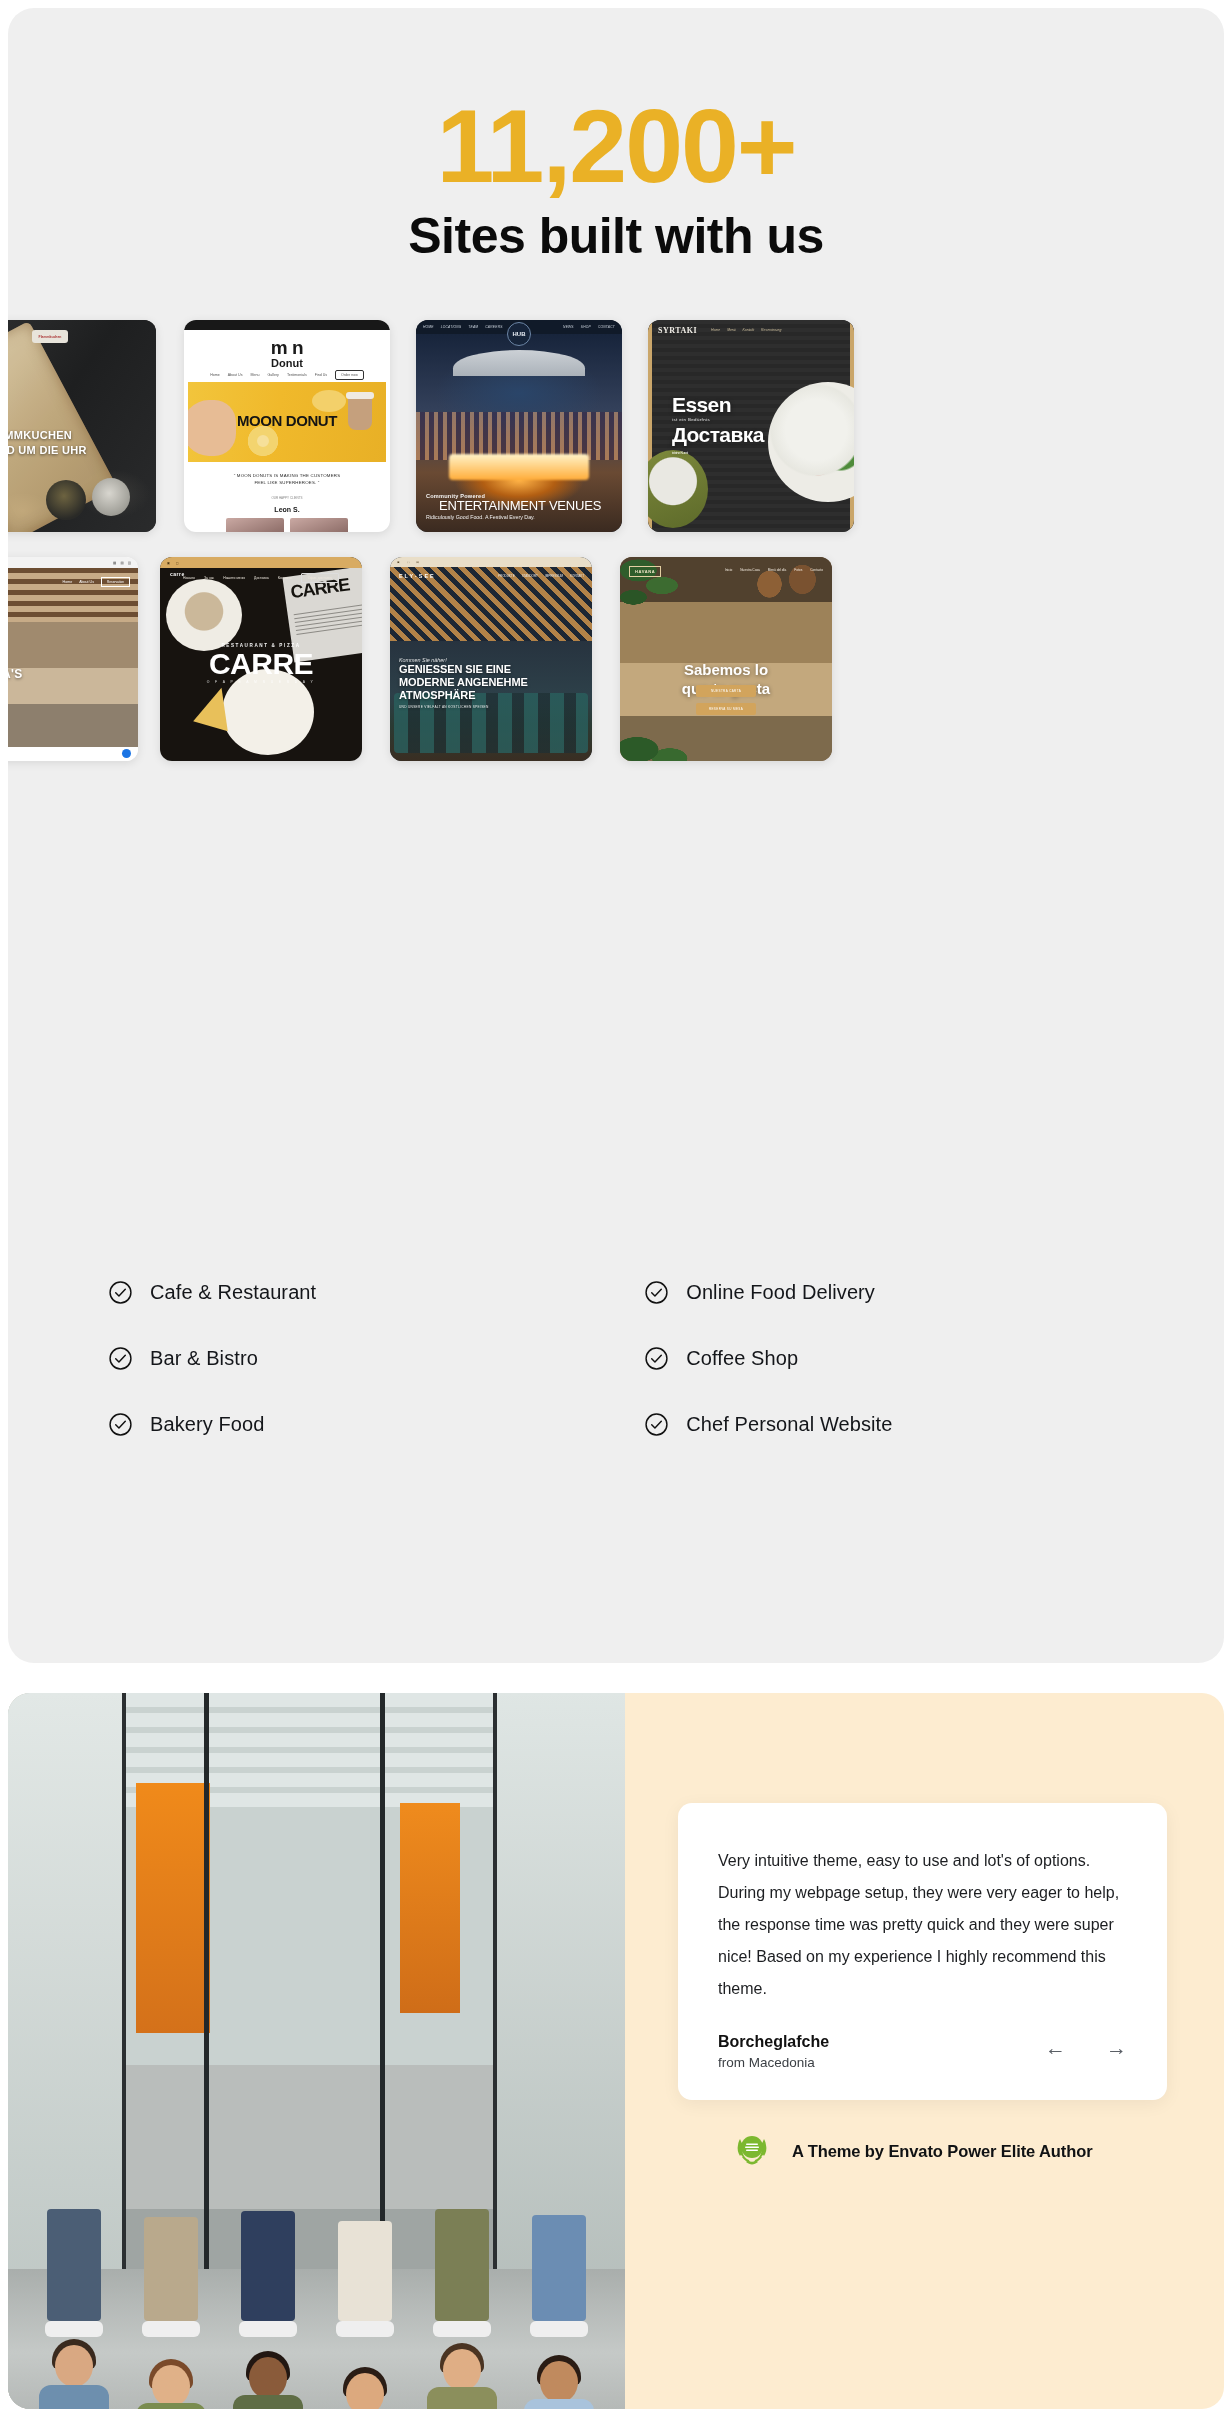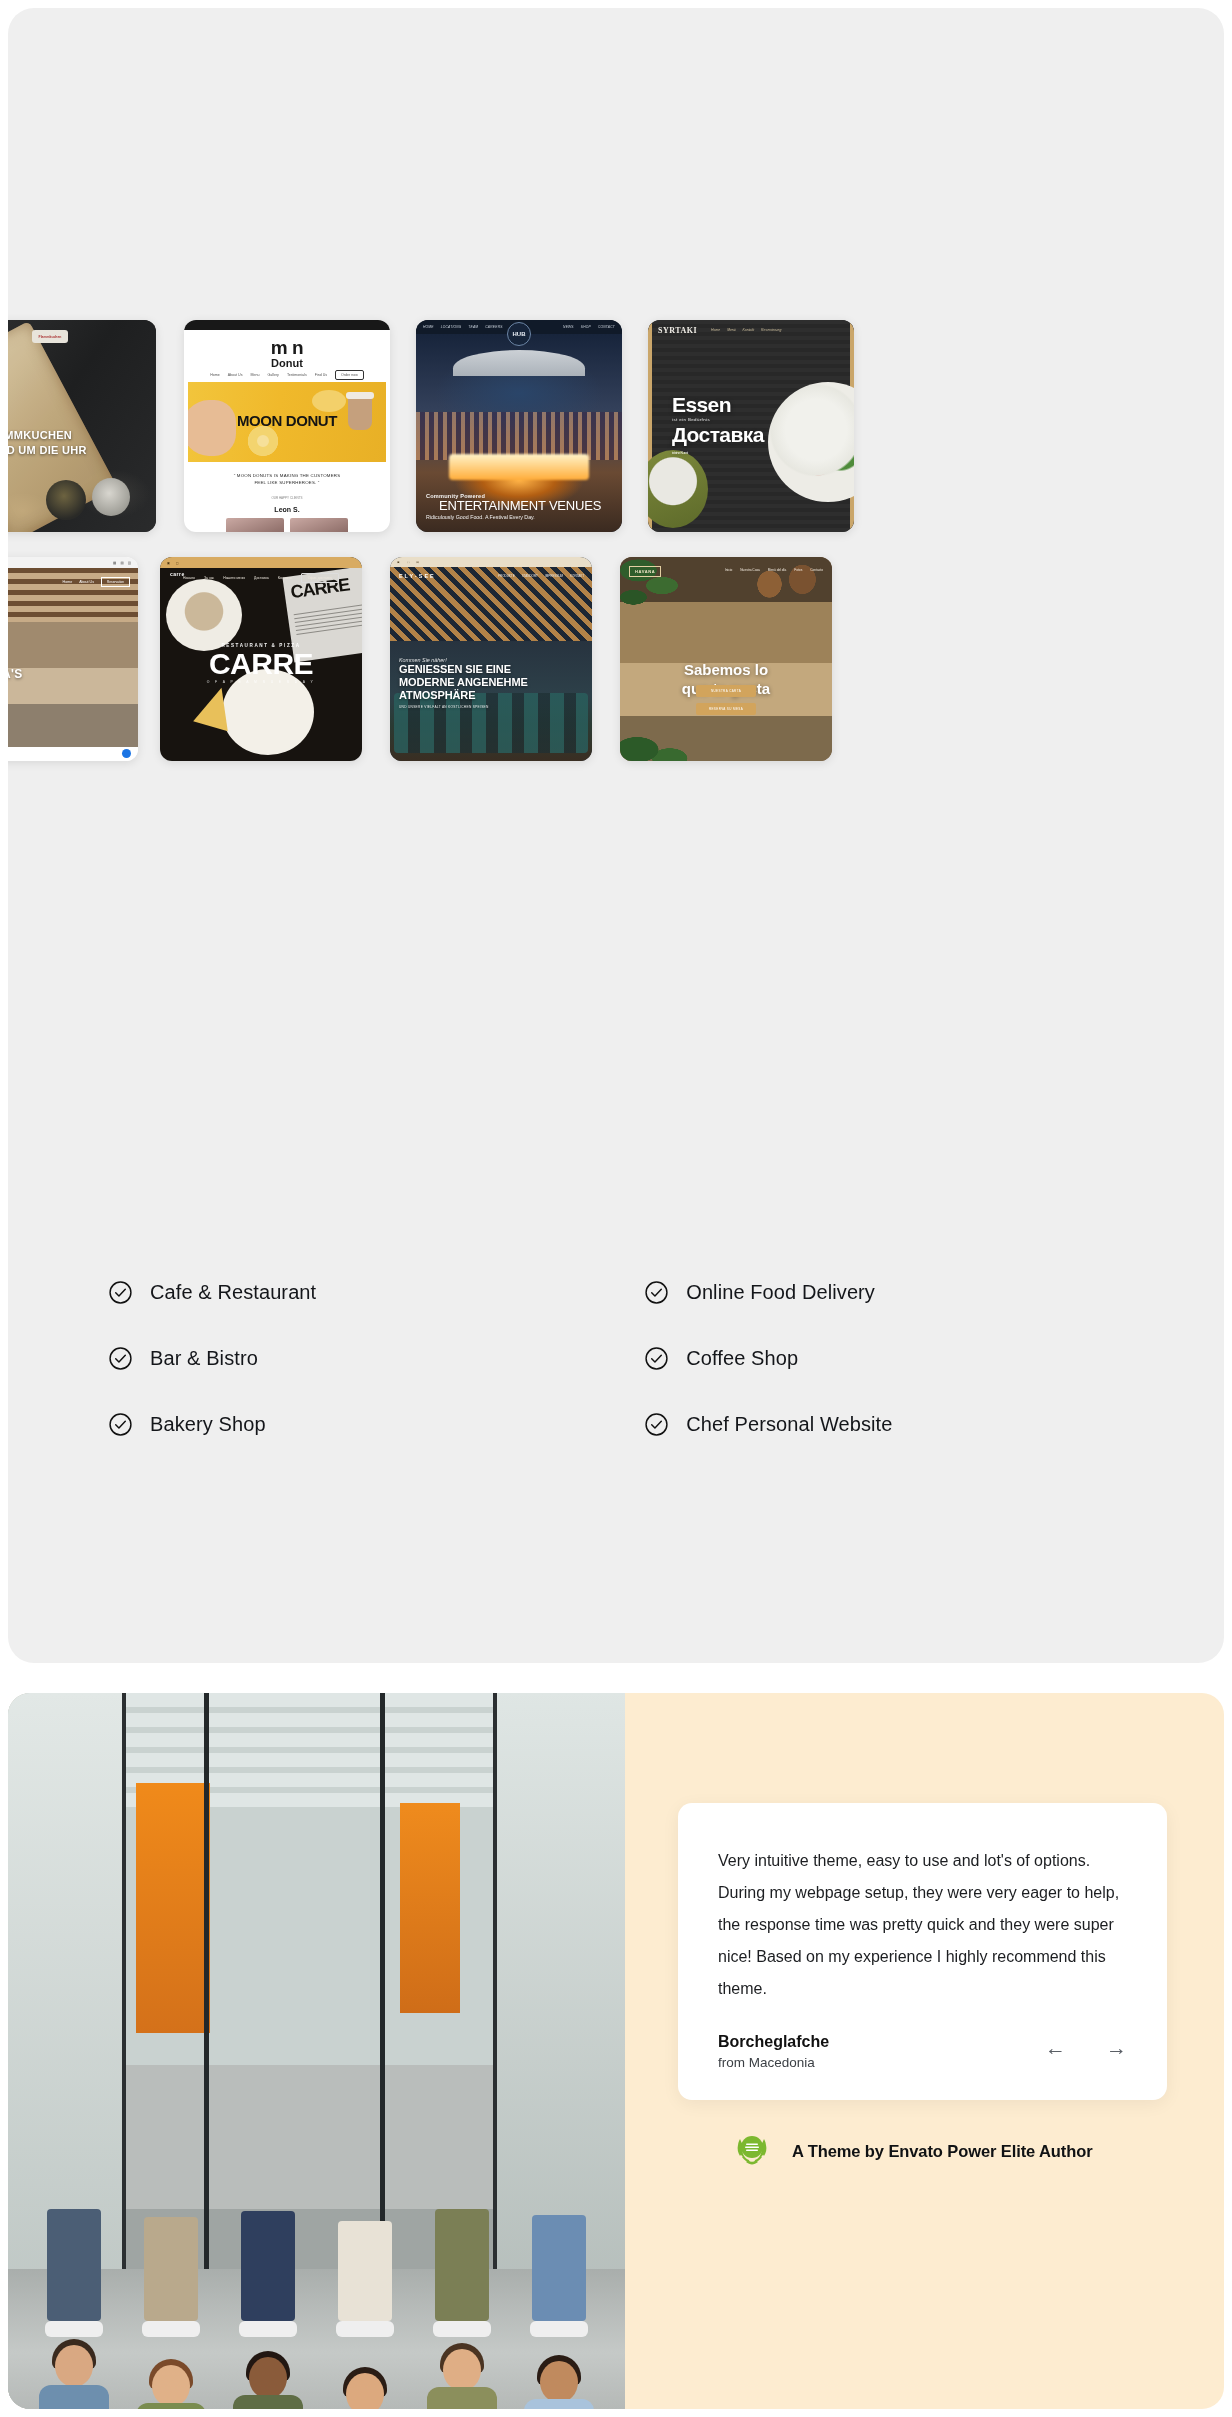--- a/index.html
+++ b/index.html
@@ -287,20 +287,24 @@
     left: 105px; top: 434px;
     display: flex; align-items: center; gap: 18px;
   }
   .badge-row .txt { font-size: 16.5px; font-weight: 700; color: #101214; letter-spacing: -.1px; }
 </style>
 </head>
 <body>
 
 <section class="stats-section">
 
+  <div class="headline-wrap">
+    <div class="big-number">11,200+</div>
+    <div class="sub-headline">Sites built with us</div>
+  </div>
 
   <div class="gallery">
 
     <div class="gal-row row1">
 
       <div class="thumb t1">
         <div class="inner">
           <div class="bg"></div>
           <div class="flat"></div>
           <div class="bowl1"></div>
@@ -536,21 +540,21 @@
         </span>
         <span class="lbl">Bar &amp; Bistro</span>
       </div>
       <div class="fitem">
         <span class="check-icon">
           <svg viewBox="0 0 24 24" width="25" height="25" fill="none" stroke="#111" stroke-width="1.4">
             <circle cx="12" cy="12" r="10"></circle>
               <path d="M7.4 12.3l3.1 3.1 6.1-6.6" stroke-linecap="round" stroke-linejoin="round"></path>
           </svg>
         </span>
-        <span class="lbl">Bakery Shop</span>
+        <span class="lbl">Bakery Food</span>
       </div>
     </div>
 
     <div class="fcol">
       <div class="fitem">
         <span class="check-icon">
           <svg viewBox="0 0 24 24" width="25" height="25" fill="none" stroke="#111" stroke-width="1.4">
             <circle cx="12" cy="12" r="10"></circle>
               <path d="M7.4 12.3l3.1 3.1 6.1-6.6" stroke-linecap="round" stroke-linejoin="round"></path>
           </svg>

